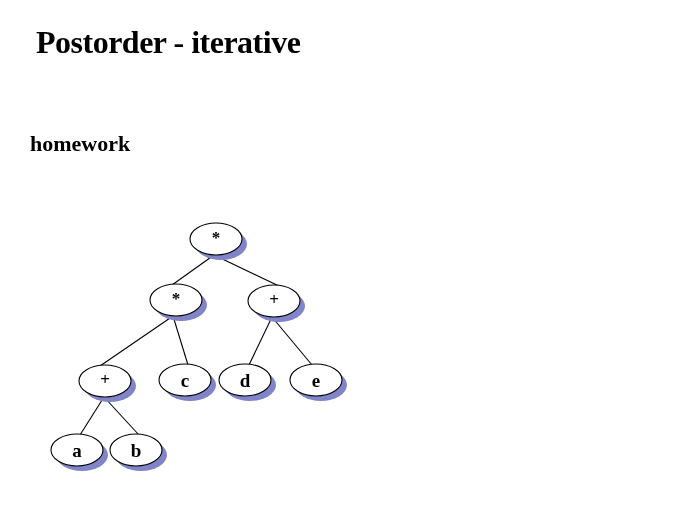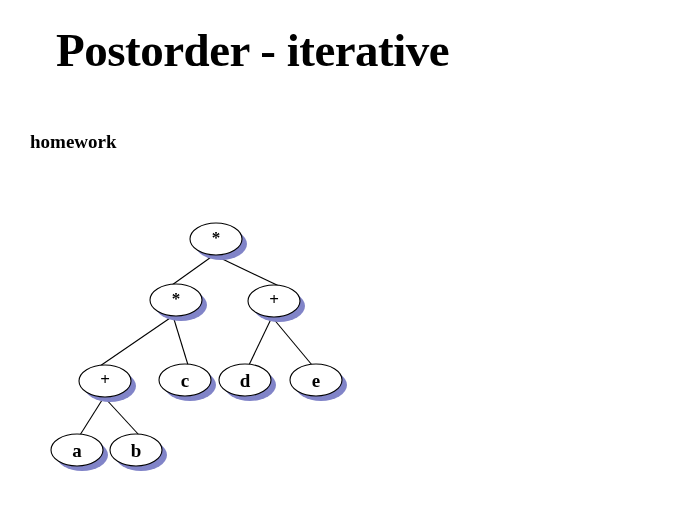--- a/index.html
+++ b/index.html
@@ -12,33 +12,32 @@
     width: 680px;
     height: 510px;
     background: #ffffff;
     overflow: hidden;
     font-family: "Liberation Serif", "DejaVu Serif", serif;
   }
   #slide-title {
     position: absolute;
     left: 36px;
     top: 26px;
-    font-size: 47px;
+    font-size: 32px;
     font-weight: bold;
     color: #000000;
     letter-spacing: -0.5px;
     line-height: 1.05;
     white-space: nowrap;
-    margin-left: 20px;
   }
   #subtitle {
     position: absolute;
     left: 30px;
     top: 131px;
-    font-size: 19px;
+    font-size: 22px;
     font-weight: bold;
     color: #000000;
     white-space: nowrap;
   }
   #tree-figure {
     position: absolute;
     left: 0;
     top: 0;
     width: 680px;
     height: 510px;

